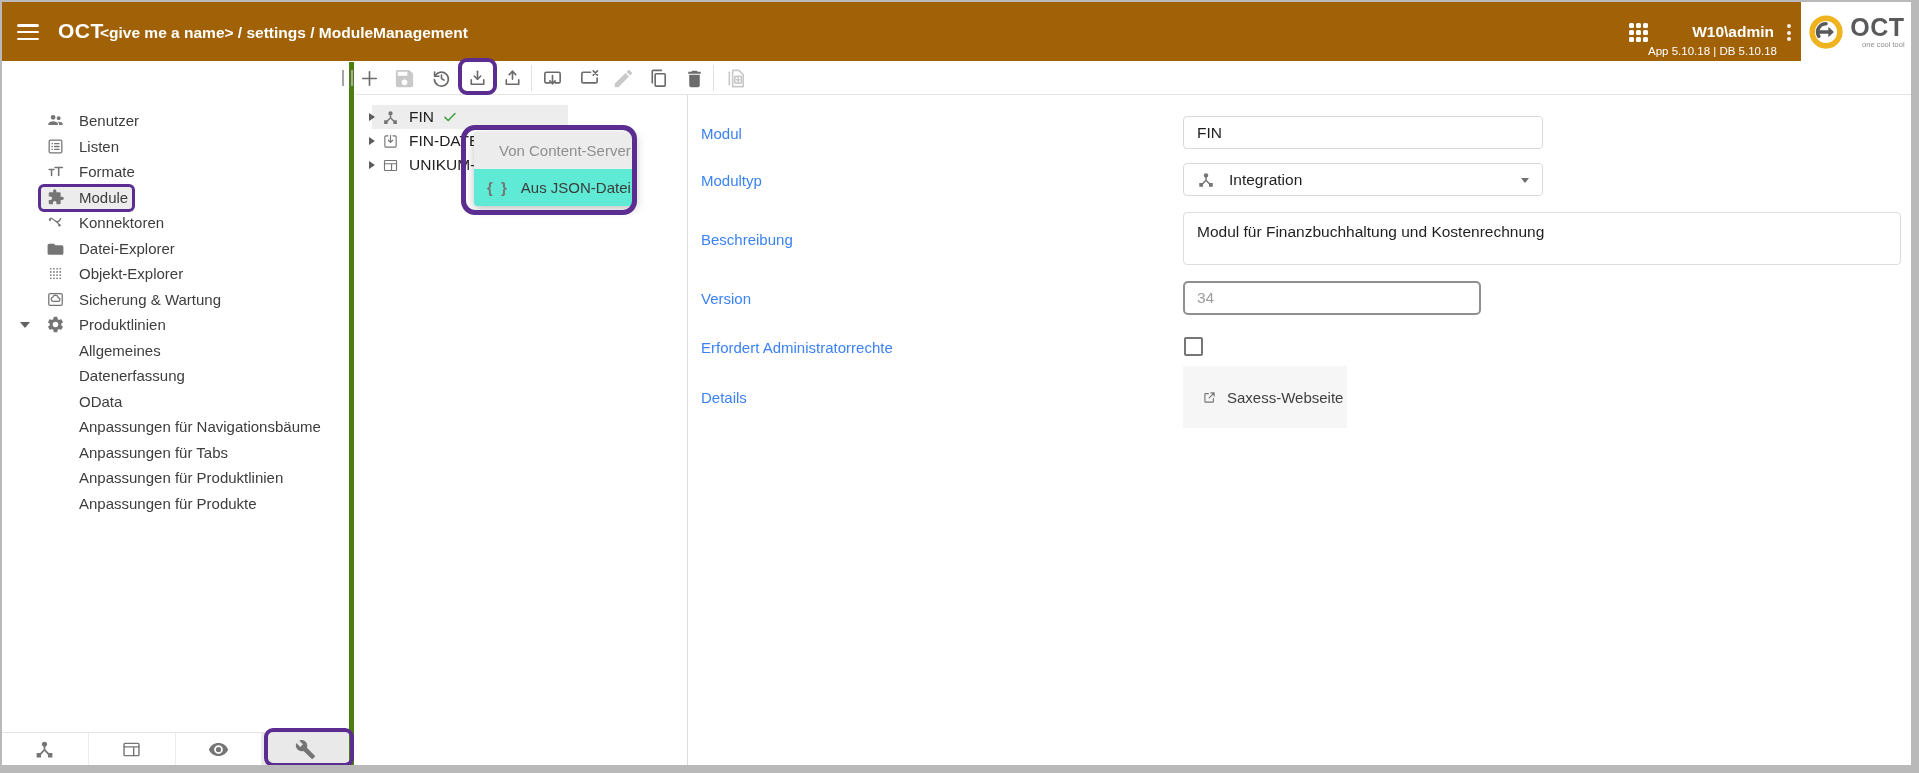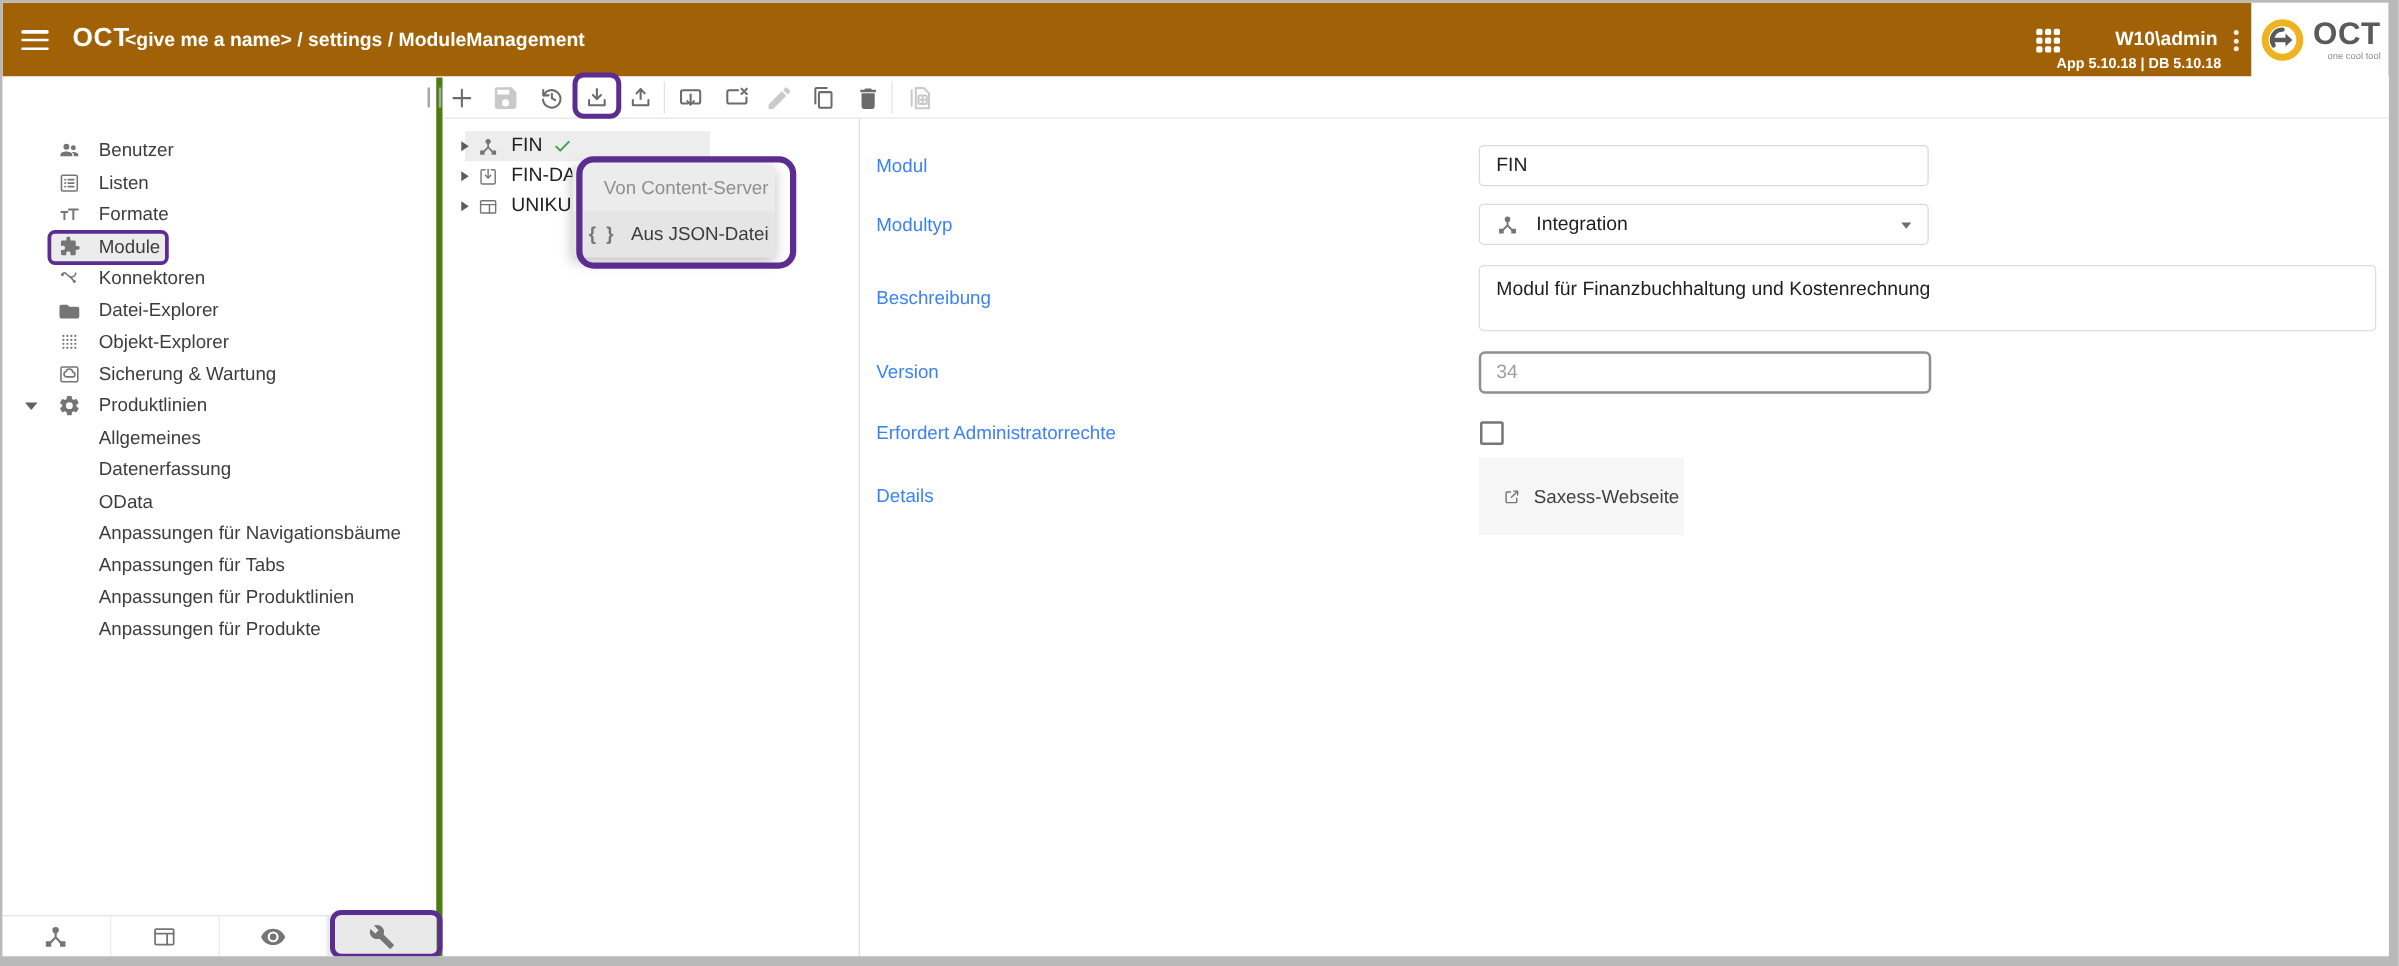--- a/index.html
+++ b/index.html
@@ -10,21 +10,21 @@
   .hdr{position:absolute;left:0;top:0;right:0;height:59px;background:#a16207}
   .burger{position:absolute;left:15px;top:22px;width:22px;height:17px;cursor:pointer}
   .burger i{display:block;height:2.6px;background:#fff;border-radius:2px;margin-bottom:4.2px}
   .brand{position:absolute;left:56px;top:17px;font-size:21px;font-weight:bold;color:#fff;letter-spacing:.5px}
   .crumb{position:absolute;left:98px;top:22px;font-size:15.5px;font-weight:bold;color:#fff}
   .hgrid{position:absolute;right:262px;top:21px;width:20px;height:20px;display:grid;grid-template-columns:repeat(3,4.5px);grid-template-rows:repeat(3,4.5px);gap:2.6px;cursor:pointer}
   .hgrid i{background:#fff;border-radius:1.5px}
   .huser{position:absolute;right:137px;top:21px;font-size:15.5px;font-weight:bold;color:#fff;cursor:pointer}
   .hkebab{position:absolute;right:119px;top:22px;width:5px;cursor:pointer}
   .hkebab i{display:block;width:4px;height:4px;border-radius:50%;background:#fff;margin-bottom:2.6px;opacity:.9}
-  .hver{position:absolute;right:134px;top:43px;font-size:11.5px;font-weight:bold;color:#fff}
+  .hver{position:absolute;right:134px;top:43px;font-size:11.5px;font-weight:normal;color:#fff}
   .logo-box{position:absolute;right:0;top:0;width:110px;height:60px;background:#fff;display:flex;align-items:center;justify-content:center;gap:5px}
   .logo-txt{display:flex;flex-direction:column;align-items:flex-end;line-height:1}
   .logo-oct{font-size:25px;font-weight:bold;color:#595a5c;letter-spacing:.5px}
   .logo-tag{font-size:7.5px;color:#8e8e8e;margin-top:1px}
 
   
   .sidebar{position:absolute;left:0;top:60px;bottom:0;width:352px;background:#fff;border-right:5px solid #4d7c0f;box-sizing:border-box}
   .snav{list-style:none;margin:0;padding:46px 0 0 0}
   .snav li{height:25.5px;display:flex;align-items:center;padding-left:42px;font-size:15px;color:#3d3d3d;position:relative;cursor:pointer;white-space:nowrap}
   .snav li .sicon{width:22px;margin-right:13px;display:flex;justify-content:center;position:relative;z-index:1}
@@ -55,27 +55,27 @@
   .tcheck{margin-left:8px;display:flex}
 
   .formp{position:absolute;left:334px;top:0;right:0;bottom:0;background:#fff}
   .frow{position:absolute;left:12px;right:12px}
   .flabel{position:absolute;left:0;top:50%;transform:translateY(-50%);font-size:15px;color:#3b82f6;white-space:nowrap}
   .ctl{position:absolute;box-sizing:border-box}
   .inputbox{left:482px;width:360px;height:33px;border:1px solid #d9d9d9;border-radius:4px;display:flex;align-items:center;padding:0 13px;font-size:15.5px;color:#1f1f1f;background:#fff}
   .selectbox{left:482px;width:360px;height:33px;border:1px solid #d9d9d9;border-radius:4px;display:flex;align-items:center;padding:0 13px;gap:14px;font-size:15.5px;color:#1f1f1f;background:#fff;cursor:pointer}
   .selcaret{position:absolute;right:13px;top:14px;width:0;height:0;border-left:4.5px solid transparent;border-right:4.5px solid transparent;border-top:5.5px solid #6e6e6e}
   .areabox{left:482px;width:718px;height:53px;border:1px solid #ddd;border-radius:4px;padding:10px 13px;font-size:15.5px;color:#1f1f1f;background:#fff}
-  .verbox{left:482px;width:362px;height:34px;border:2px solid #8f8f8f;border-radius:5px;display:flex;align-items:center;padding:0 12px;font-size:15.5px;color:#9e9e9e;background:#fff}
+  .verbox{left:482px;width:298px;height:34px;border:2px solid #8f8f8f;border-radius:5px;display:flex;align-items:center;padding:0 12px;font-size:15.5px;color:#9e9e9e;background:#fff}
   .chk{left:483px;width:19px;height:19px;border:2px solid #767676;border-radius:2px;background:#fff;cursor:pointer}
   .detailsblk{left:482px;width:164px;height:62px;background:#f6f6f6;display:flex;align-items:center}
   .detbtn{display:flex;align-items:center;gap:9px;padding-left:18px;font-size:15px;color:#3f3f3f;cursor:pointer}
 
   
-  .menu{position:absolute;left:103px;top:37px;width:162px;background:#e5e5e5;border-radius:4px;box-shadow:0 3px 10px rgba(0,0,0,.25);overflow:hidden;z-index:30}
+  .menu{position:absolute;left:119px;top:37px;width:162px;background:#5eead4;border-radius:4px;box-shadow:0 3px 10px rgba(0,0,0,.25);overflow:hidden;z-index:30}
   .mitem{height:37px;display:flex;align-items:center;padding:0 13px;gap:12px;font-size:15px;color:#3c3c3c;cursor:pointer;white-space:nowrap}
   .mitem.hl{background:#ececec;color:#8f8f8f}
   .braces{font-size:15px;font-weight:bold;color:#757575;letter-spacing:2px;width:22px;text-align:center}
   .menu-outline{position:absolute;left:106px;top:30px;width:176px;height:90px;border:5px solid #5b2d90;border-radius:14px;box-sizing:border-box;z-index:31;pointer-events:none}
   .dl-outline{position:absolute;left:103px;top:-4px;width:39px;height:37px;border:4px solid #5b2d90;border-radius:9px;box-sizing:border-box;z-index:31;pointer-events:none}
 
   
   .sk{fill:none;stroke:#6b6b6b;stroke-width:1.7;stroke-linecap:round;stroke-linejoin:round}
   .skd{fill:none;stroke:#c9c9c9;stroke-width:1.7;stroke-linecap:round;stroke-linejoin:round}
   .fl{fill:#6b6b6b}.fld{fill:#c9c9c9}

